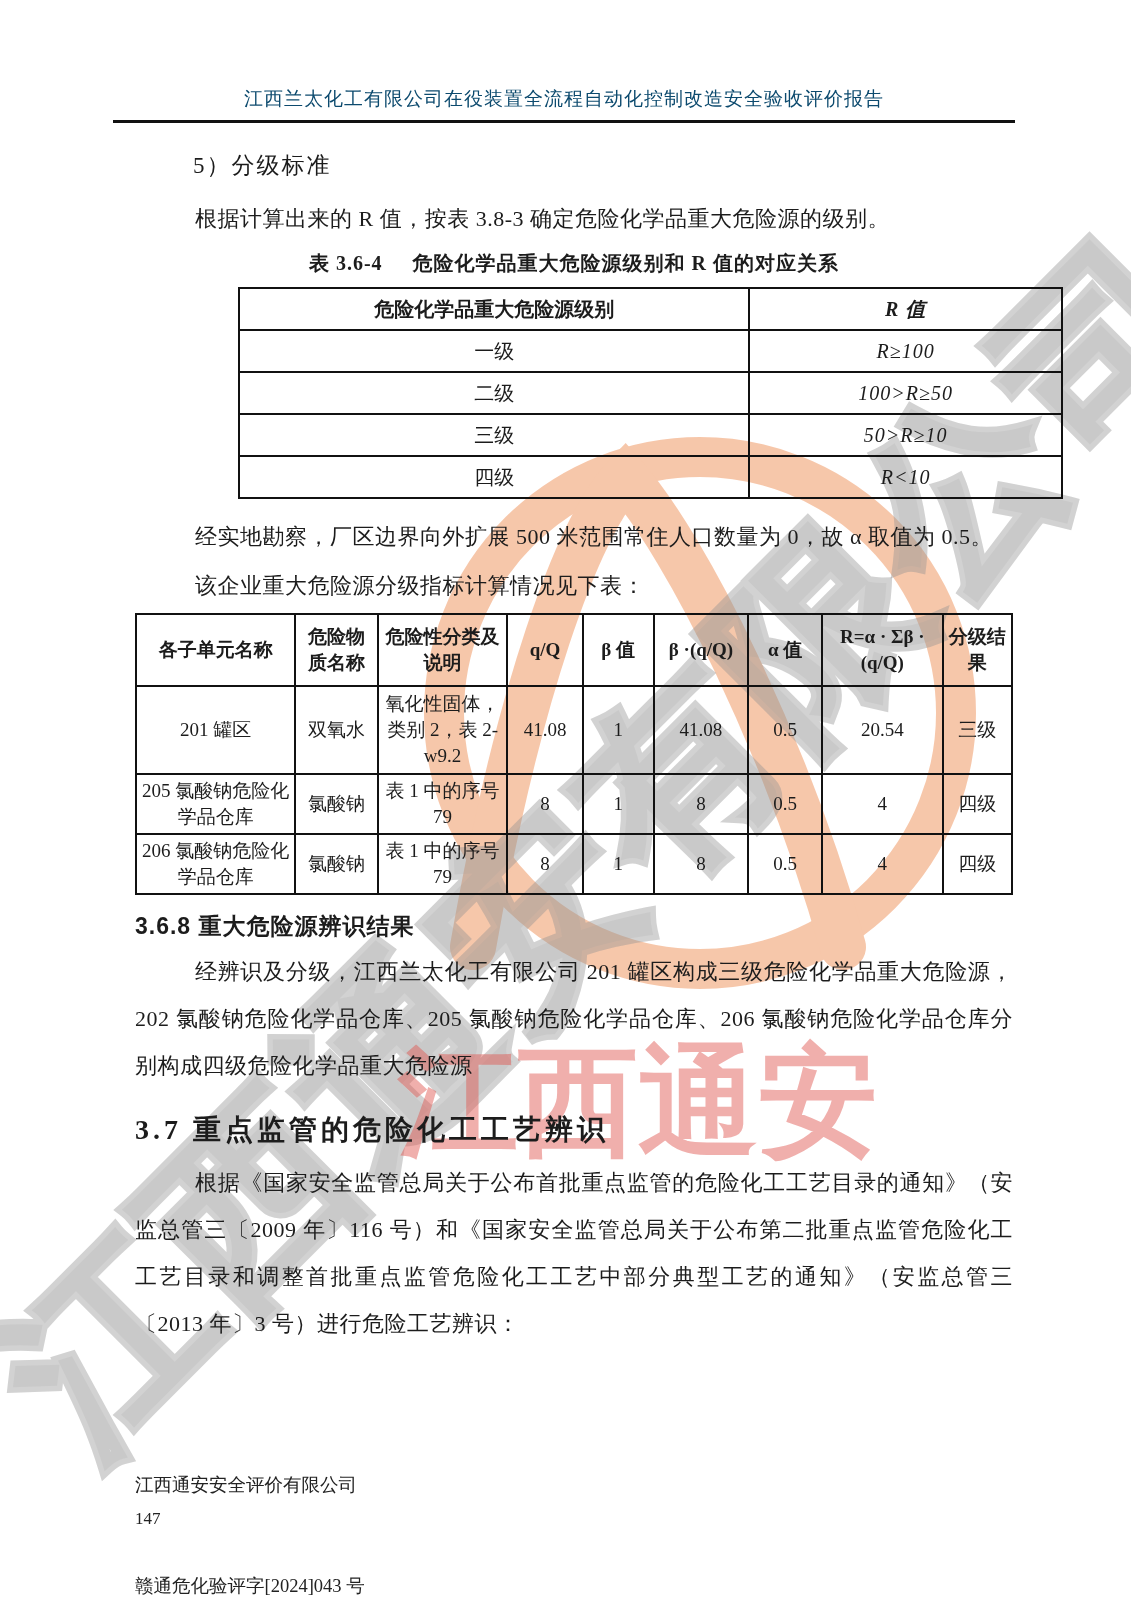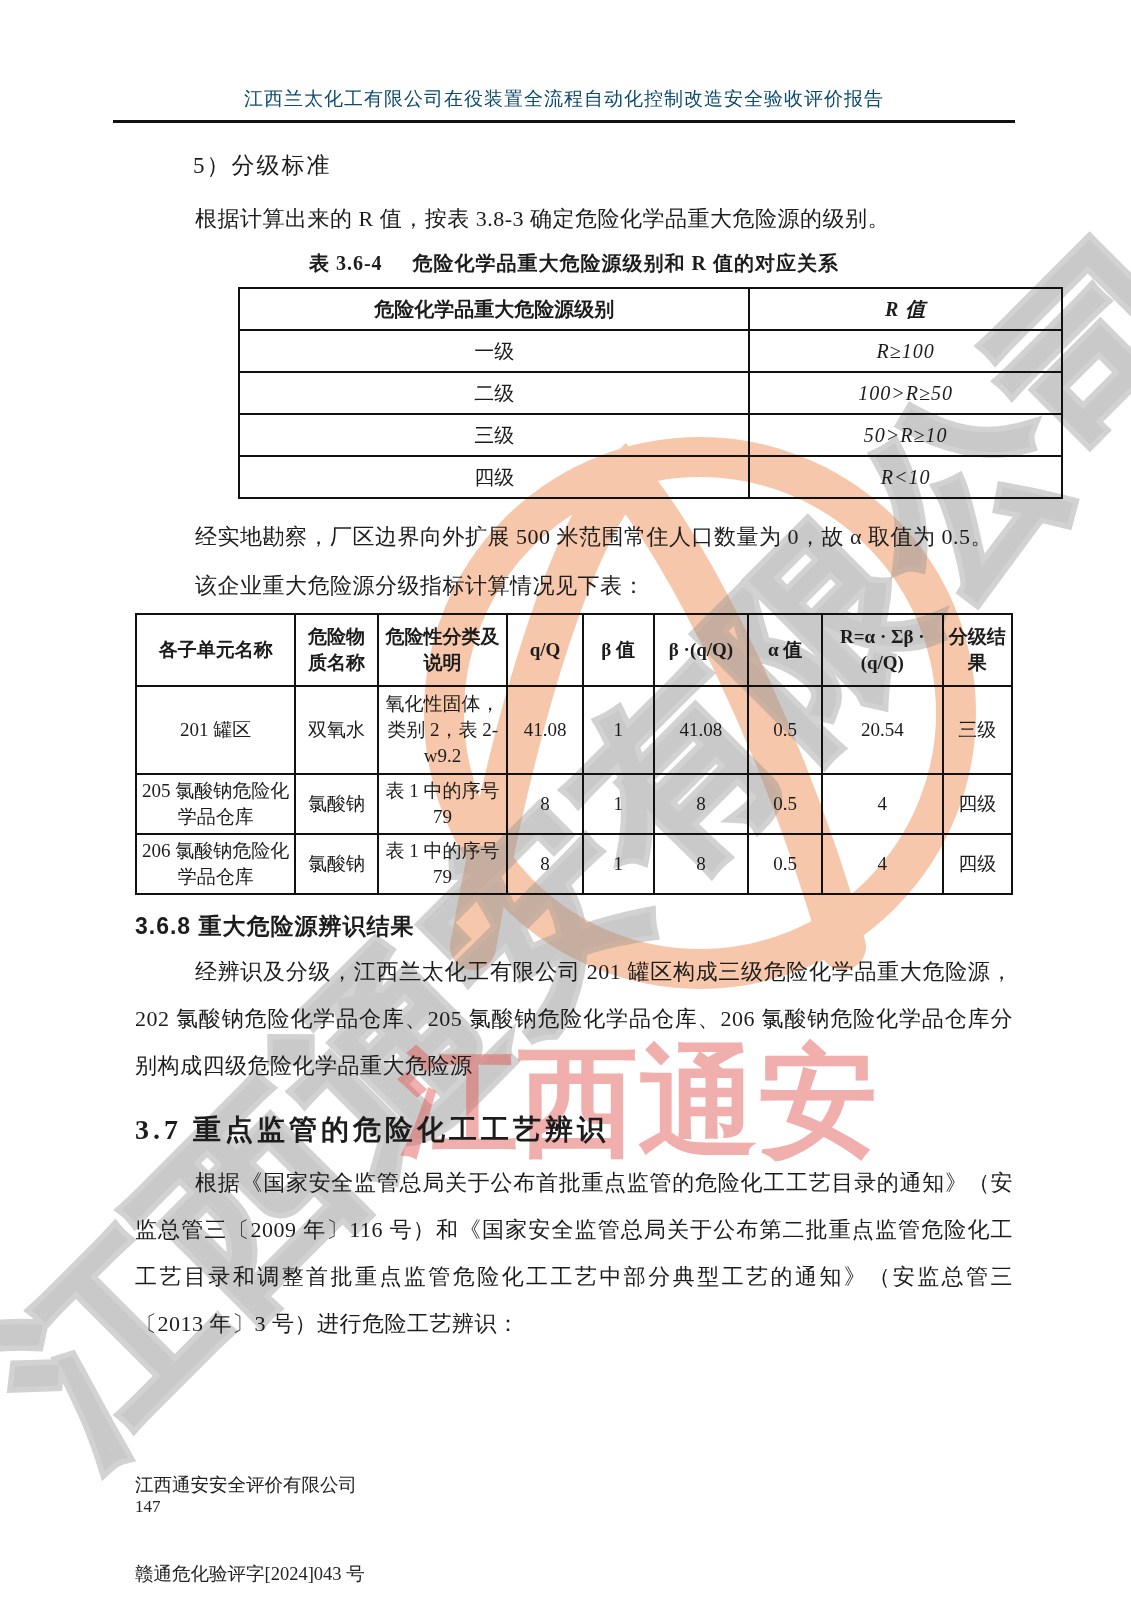--- a/index.html
+++ b/index.html
@@ -29,21 +29,21 @@
   .doc-header{
     position:absolute;top:86px;left:113px;width:902px;z-index:2;
     text-align:center;font-size:19px;letter-spacing:1px;
     border-bottom:3px solid #111;padding-bottom:8px;color:#0c4a6e;
   }
   .doc-footer{
     position:absolute;top:1472px;left:135px;width:878px;z-index:2;
     display:flex;align-items:baseline;font-size:18.5px;color:#222;flex-direction:column;
   }
   .doc-footer .f-left{flex:1;text-align:left;}
-  .doc-footer .f-mid{flex:1;text-align:center;font-size:17px;}
+  .doc-footer .f-mid{flex:1;text-align:center;font-size:17px;margin-top:12px;}
   .doc-footer .f-right{flex:1;text-align:right;margin-top:44px;}
   
   .doc-body{position:absolute;top:140px;left:135px;width:878px;z-index:2;}
   .h-sub{font-size:23px;font-weight:normal;margin:10px 0 14px 58px;letter-spacing:2px;}
   p.para{font-size:22px;line-height:47px;margin:0 0 2px 0;text-indent:60px;text-align:justify;letter-spacing:0.5px;}
   .tbl-caption{
     display:flex;justify-content:center;gap:30px;
     font-weight:bold;font-size:20px;margin:8px 0 10px 0;letter-spacing:1px;
   }
   

